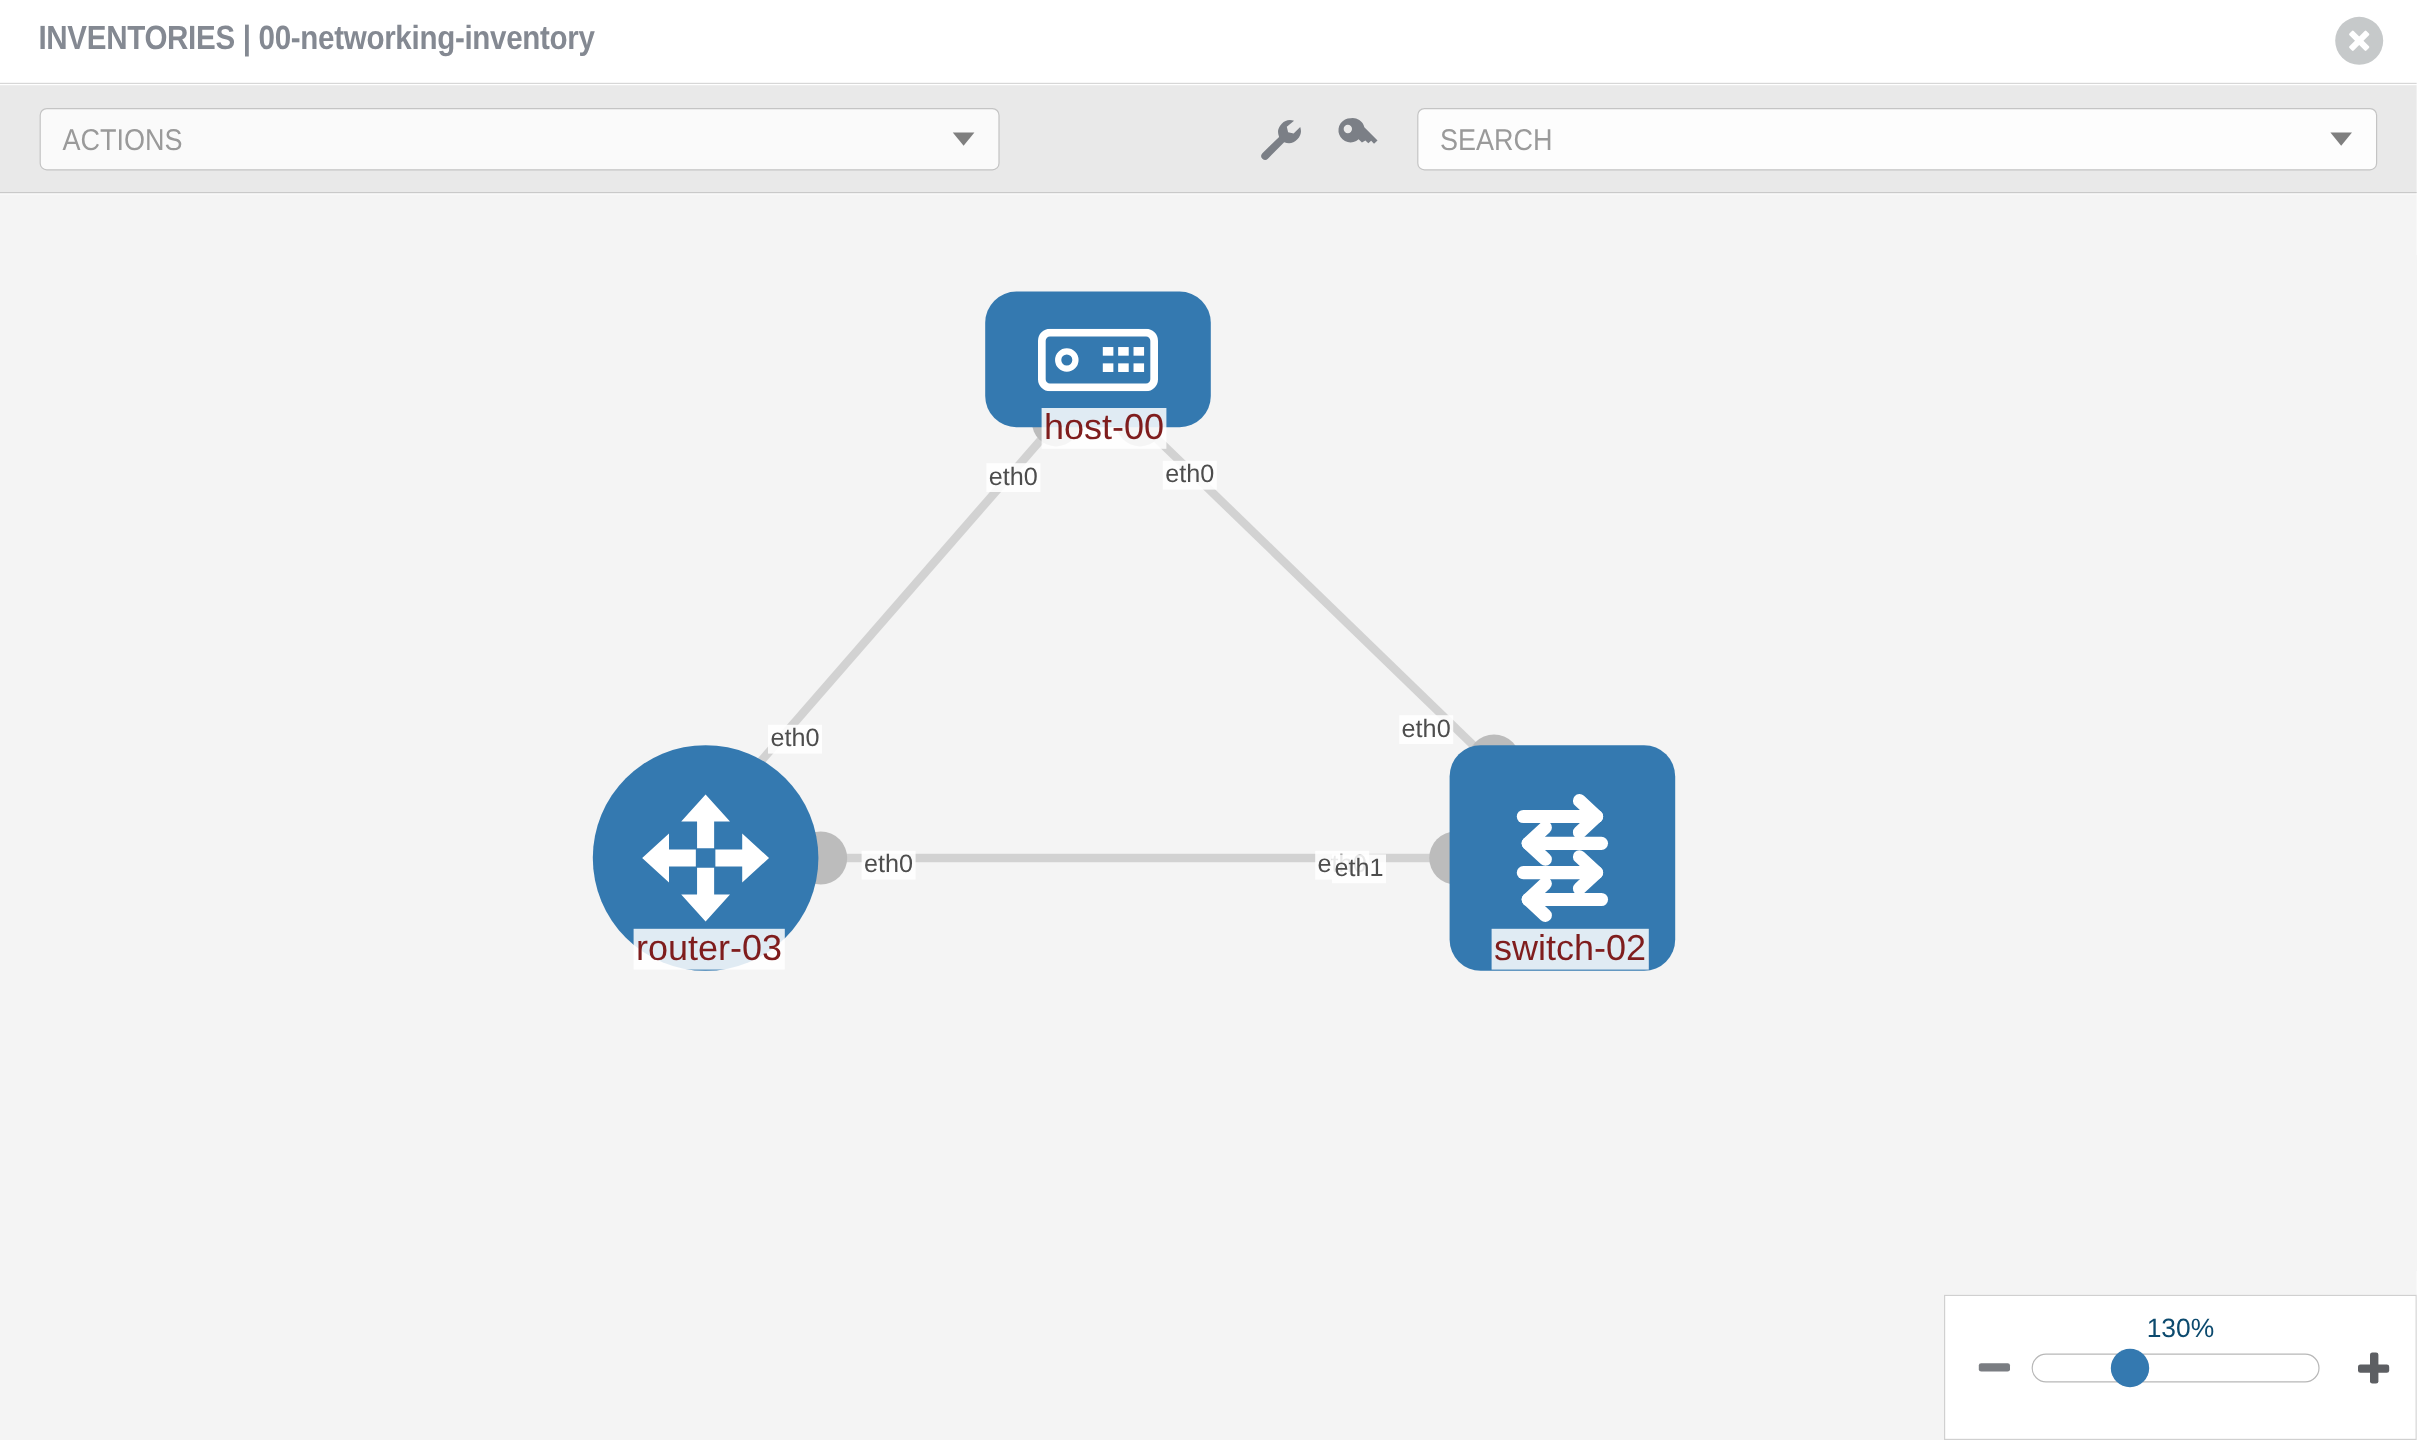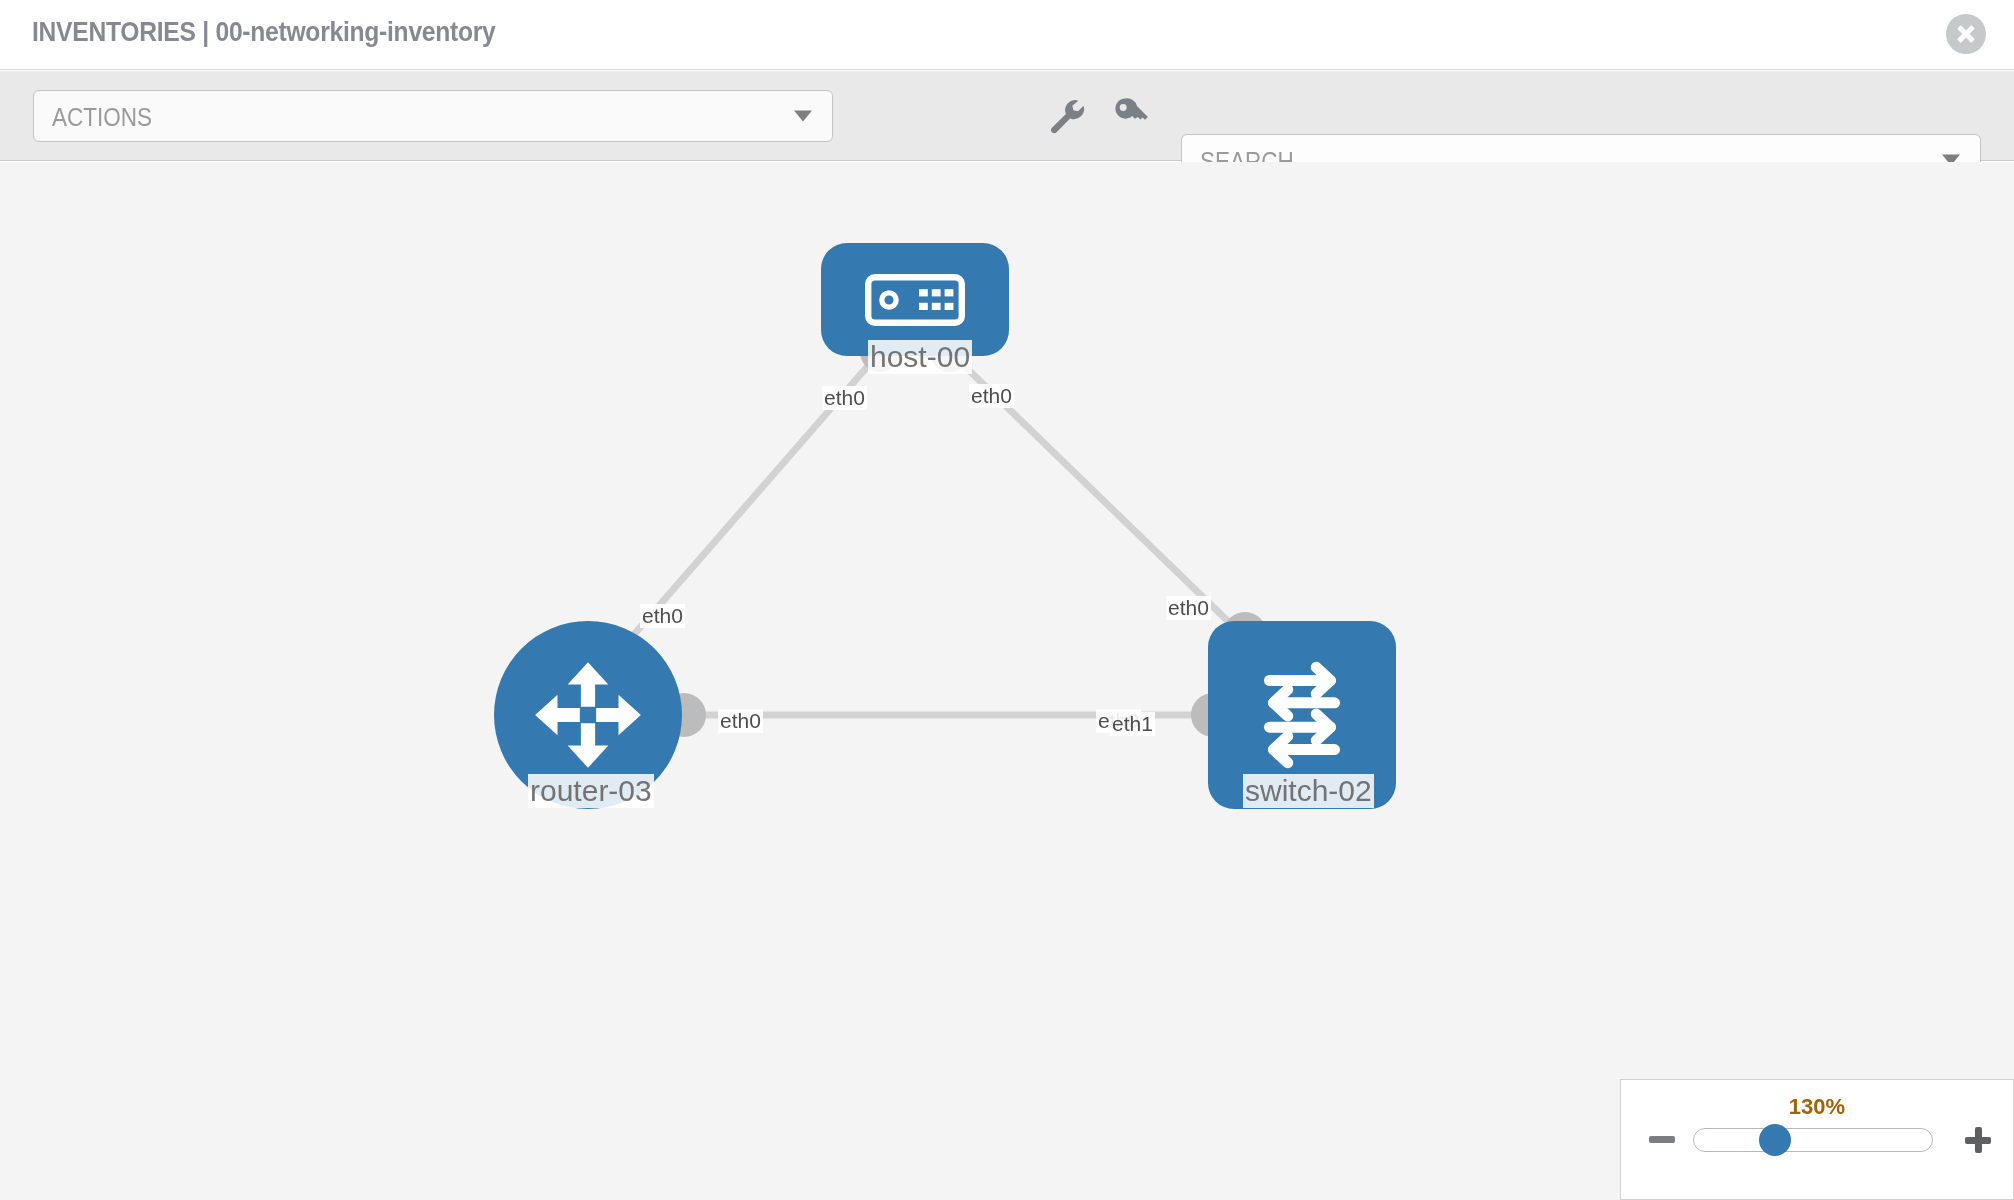--- a/index.html
+++ b/index.html
@@ -61,21 +61,20 @@
     position: absolute; top: 22px; width: 44px; height: 44px; cursor: pointer;
   }
   .tool-icon svg { display: block; }
   .wrench-ico { left: 1043px; }
   .key-ico    { left: 1110px; }
 
   .search-box {
     position: absolute; left: 1181px; top: 19px; width: 800px; height: 52px;
     background: #fdfdfd; border: 1px solid #c4c4c4; border-radius: 6px;
     cursor: text;
-    margin-top: 44px;
   }
   .search-box .sel-label {
     position: absolute; left: 18px; top: 12px;
     font-size: 25px; color: #9a9a9a;
     transform: scaleX(0.9); transform-origin: left center;
   }
 
   
   .canvas {
     position: absolute; left: 0; top: 162px; width: 2014px; height: 1038px;
@@ -84,21 +83,21 @@
   .topology-svg { position: absolute; left: 0; top: 0; }
   .node-shape {
     position: absolute; background: #3479b0; display: flex;
     align-items: center; justify-content: center; cursor: pointer;
   }
   .node-host   { left: 821px; top: 81px;  width: 188px; height: 113px; border-radius: 26px; }
   .node-router { left: 494px; top: 459px; width: 188px; height: 188px; border-radius: 50%; }
   .node-switch { left: 1208px; top: 459px; width: 188px; height: 188px; border-radius: 26px; }
 
   .node-label {
-    position: absolute; font-size: 30px; color: #737373;
+    position: absolute; font-size: 30px; color: #7f1d1d;
     background: rgba(255,255,255,0.85); white-space: nowrap; padding: 0 2px;
   }
   .label-host   { left: 868px; top: 178px; }
   .label-router { left: 528px; top: 612px; }
   .label-switch { left: 1243px; top: 612px; }
 
   .if-label {
     position: absolute; font-size: 21px; color: #4d4d4d;
     background: rgba(255,255,255,0.88); white-space: nowrap; padding: 0 2px; margin-top: 32px;
   }
@@ -110,21 +109,21 @@
   .if-switch-mid0 { left: 1096px; top: 515px; }
   .if-switch-mid1 { left: 1110px; top: 518px; }
 
   
   .zoom-panel {
     position: absolute; left: 1620px; top: 1079px; width: 394px; height: 121px;
     background: #ffffff; border: 1px solid #d0d0d0;
   }
   .zoom-pct {
     position: absolute; left: 0; right: 0; top: 14px; text-align: center;
-    font-size: 22px; color: #a16207; font-weight: bold;
+    font-size: 22px; color: #0c4a6e;
   }
   .zoom-minus, .zoom-plus {
     position: absolute; top: 47px; cursor: pointer; color: #5d5f63;
   }
   .zoom-minus { left: 28px; width: 26px; height: 7px; background: #7a7d82; border-radius: 2px; margin-top: 9px; }
   .zoom-plus  { right: 22px; width: 26px; height: 26px; }
   .zoom-plus::before, .zoom-plus::after {
     content: ""; position: absolute; background: #5d5f63; border-radius: 2px;
   }
   .zoom-plus::before { left: 0; top: 10px; width: 26px; height: 7px; }

